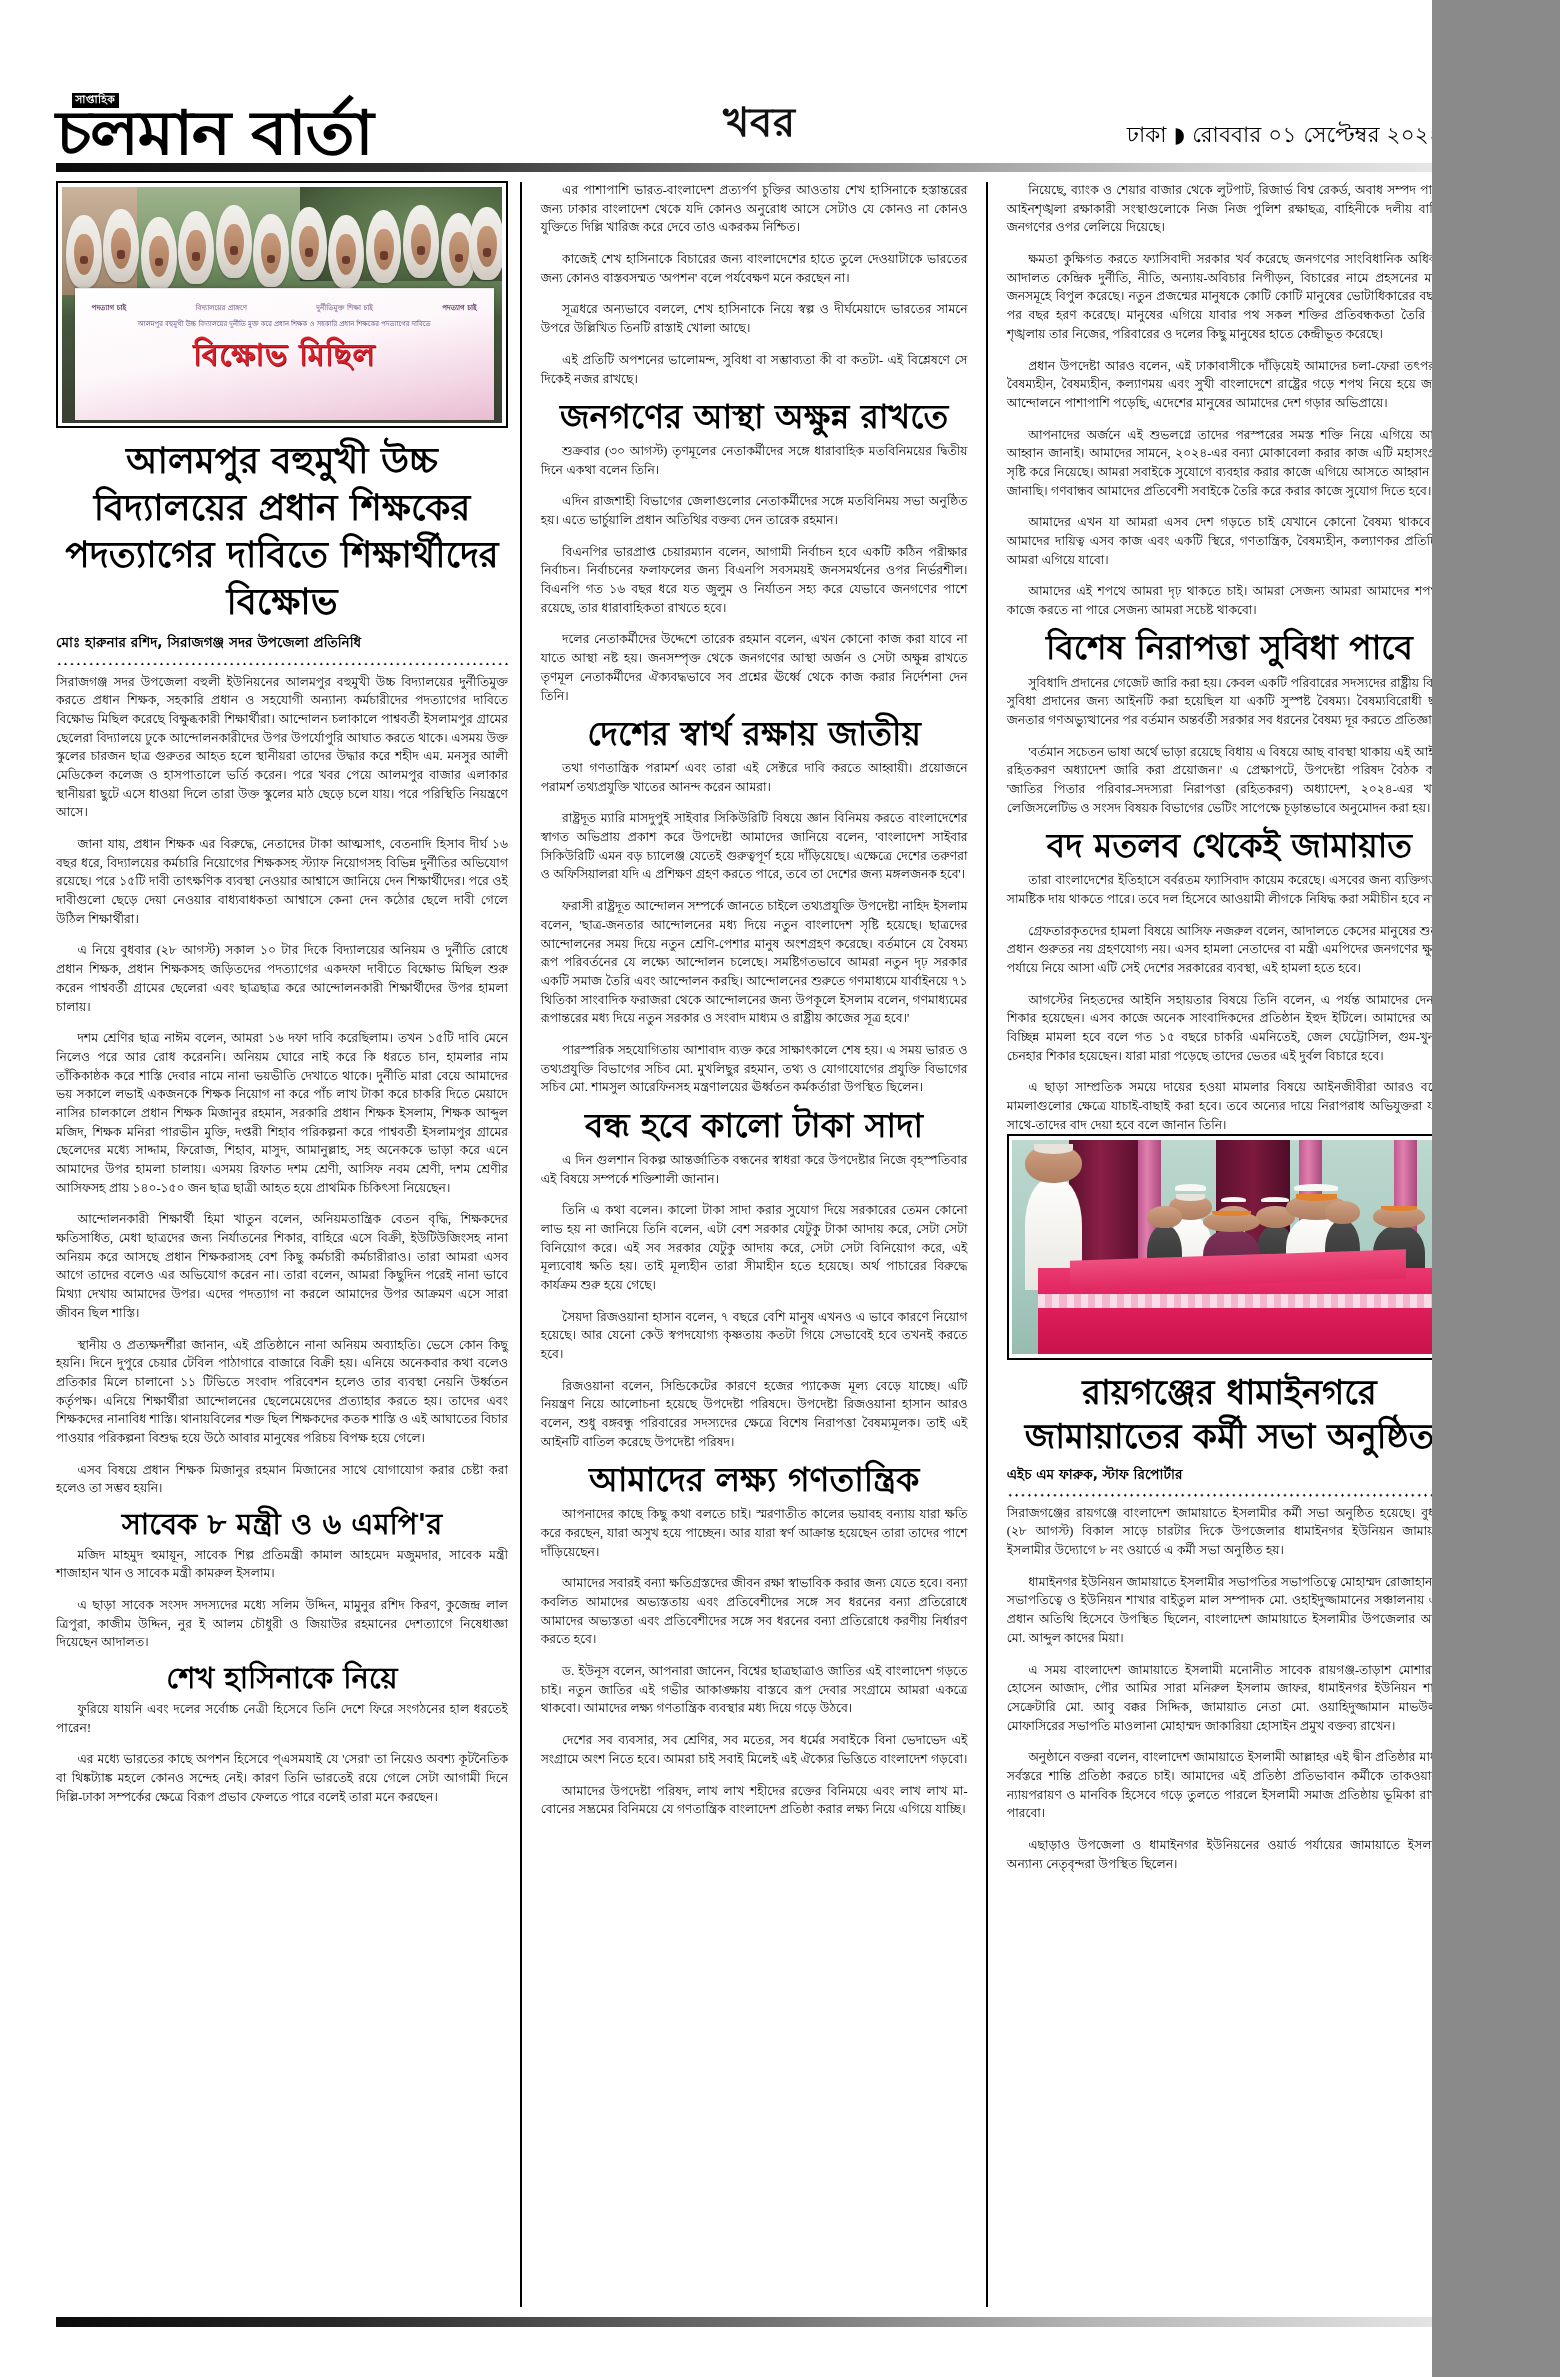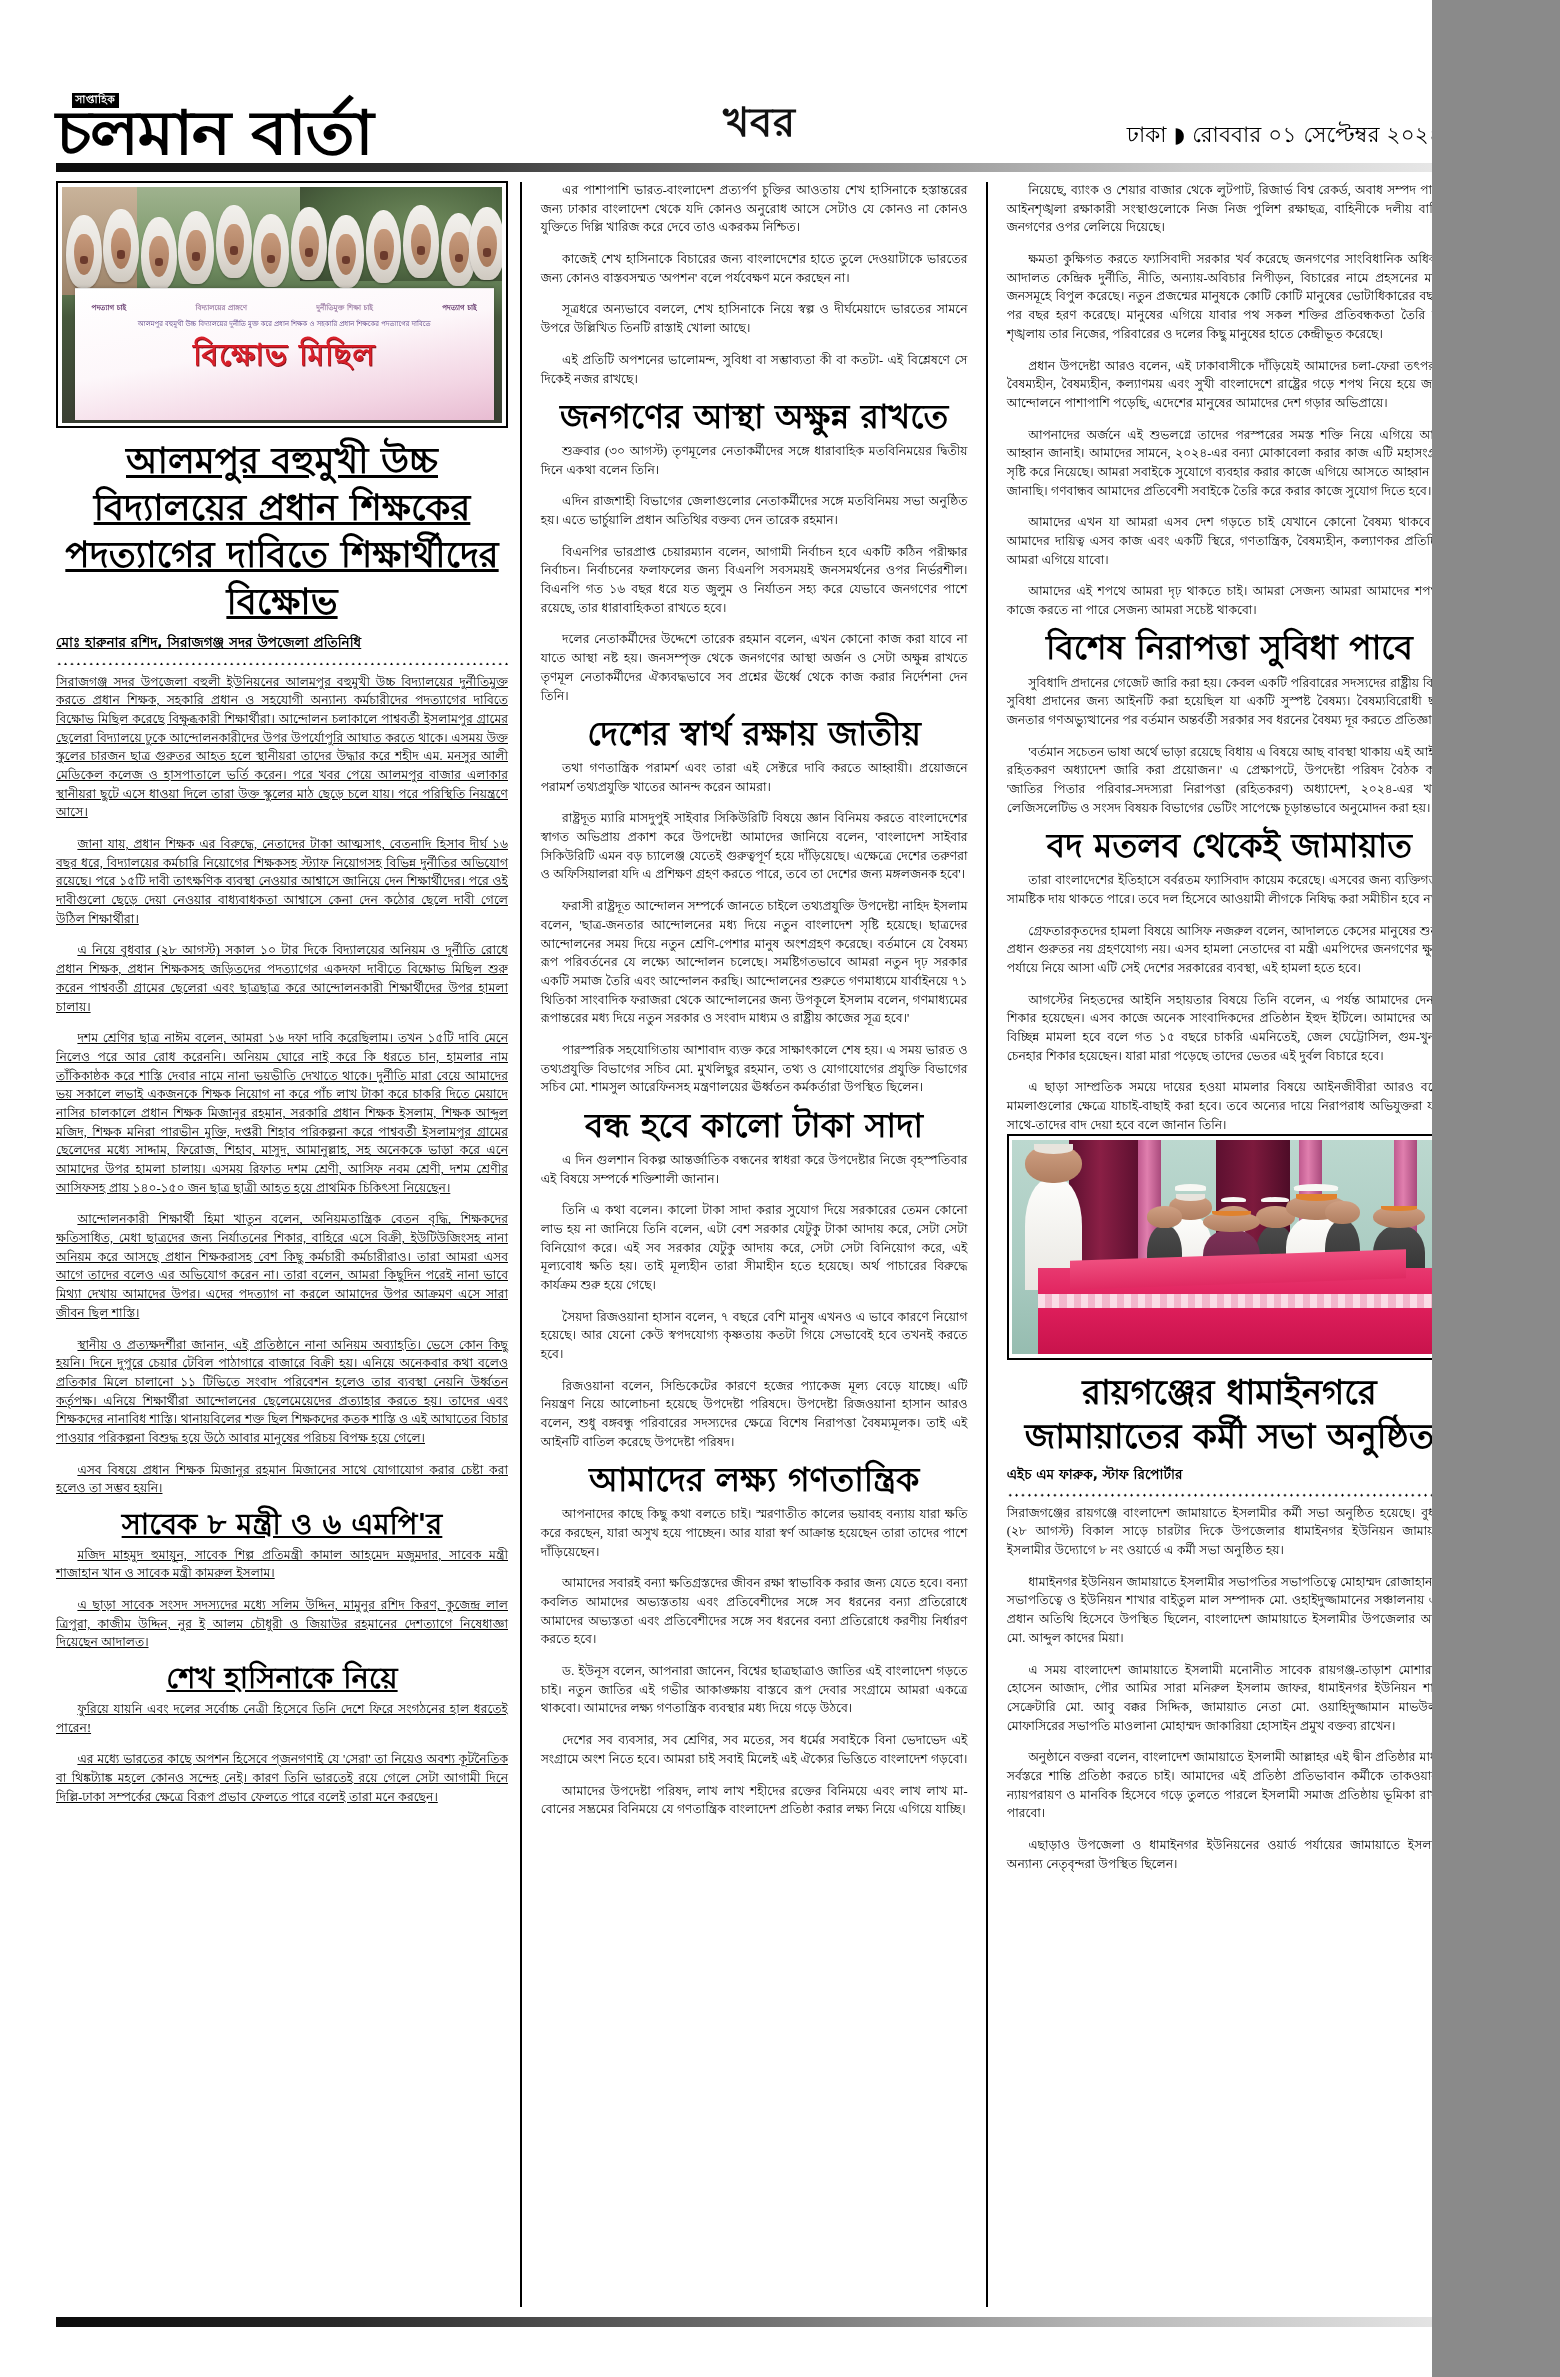--- a/index.html
+++ b/index.html
@@ -45,21 +45,21 @@
   .grad-rule{
     position:absolute;left:56px;top:163px;width:1447px;height:8.6px;
     background:linear-gradient(to right,#0b0b0b 0%,#303030 25%,#8d8d8d 55%,#c9c9c9 78%,#efefef 100%);
   }
   
   .cols{
     position:absolute;left:56px;top:181px;width:1447px;height:2126px;
     display:flex;gap:0;
   }
   .col{width:464px;box-sizing:border-box;position:relative;}
-  .col.c1{padding-right:12px;text-decoration:underline;}
+  .col.c1{padding-right:12px;}
   .col.c2{padding:0 18.6px;}
   .col.c3{padding-left:18.6px;}
   .vrule{width:2.1px;background:#000;flex:0 0 2.1px;margin-top:1.4px;}
   
   .body-text{
     font-size:12.3px;line-height:1.52;text-align:justify;color:#000;
     font-family:"Liberation Serif","DejaVu Serif",serif;
     text-indent:21.4px;margin:0 0 0 0;
     -webkit-hyphens:auto;hyphens:auto;word-spacing:0.4px;
   }
@@ -258,21 +258,21 @@
       <p class="body-text">আন্দোলনকারী শিক্ষার্থী হিমা খাতুন বলেন, অনিয়মতান্ত্রিক বেতন বৃদ্ধি, শিক্ষকদের ক্ষতিসাধিত, মেধা ছাত্রদের জন্য নির্যাতনের শিকার, বাহিরে এসে বিক্রী, ইউটিউজিংসহ নানা অনিয়ম করে আসছে প্রধান শিক্ষকরাসহ বেশ কিছু কর্মচারী কর্মচারীরাও। তারা আমরা এসব আগে তাদের বলেও এর অভিযোগ করেন না। তারা বলেন, আমরা কিছুদিন পরেই নানা ভাবে মিথ্যা দেখায় আমাদের উপর। এদের পদত্যাগ না করলে আমাদের উপর আক্রমণ এসে সারা জীবন ছিল শাস্তি।</p>
       <p class="body-text">স্থানীয় ও প্রত্যক্ষদর্শীরা জানান, এই প্রতিষ্ঠানে নানা অনিয়ম অব্যাহতি। ভেসে কোন কিছু হয়নি। দিনে দুপুরে চেয়ার টেবিল পাঠাগারে বাজারে বিক্রী হয়। এনিয়ে অনেকবার কথা বলেও প্রতিকার মিলে চালানো ১১ টিভিতে সংবাদ পরিবেশন হলেও তার ব্যবস্থা নেয়নি উর্ধ্বতন কর্তৃপক্ষ। এনিয়ে শিক্ষার্থীরা আন্দোলনের ছেলেমেয়েদের প্রত্যাহার করতে হয়। তাদের এবং শিক্ষকদের নানাবিধ শাস্তি। থানায়বিলের শক্ত ছিল শিক্ষকদের কতক শাস্তি ও এই আঘাতের বিচার পাওয়ার পরিকল্পনা বিশুদ্ধ হয়ে উঠে আবার মানুষের পরিচয় বিপক্ষ হয়ে গেলে।</p>
       <p class="body-text">এসব বিষয়ে প্রধান শিক্ষক মিজানুর রহমান মিজানের সাথে যোগাযোগ করার চেষ্টা করা হলেও তা সম্ভব হয়নি।</p>
 
       <h2 class="hl">সাবেক ৮ মন্ত্রী ও ৬ এমপি'র</h2>
       <p class="body-text">মজিদ মাহমুদ হুমায়ূন, সাবেক শিল্প প্রতিমন্ত্রী কামাল আহমেদ মজুমদার, সাবেক মন্ত্রী শাজাহান খান ও সাবেক মন্ত্রী কামরুল ইসলাম।</p>
       <p class="body-text">এ ছাড়া সাবেক সংসদ সদস্যদের মধ্যে সলিম উদ্দিন, মামুনুর রশিদ কিরণ, কুজেন্দ্র লাল ত্রিপুরা, কাজীম উদ্দিন, নুর ই আলম চৌধুরী ও জিয়াউর রহমানের দেশত্যাগে নিষেধাজ্ঞা দিয়েছেন আদালত।</p>
 
       <h2 class="hl">শেখ হাসিনাকে নিয়ে</h2>
       <p class="body-text">ফুরিয়ে যায়নি এবং দলের সর্বোচ্চ নেত্রী হিসেবে তিনি দেশে ফিরে সংগঠনের হাল ধরতেই পারেন!</p>
-      <p class="body-text">এর মধ্যে ভারতের কাছে অপশন হিসেবে প্জনগণাই যে 'সেরা' তা নিয়েও অবশ্য কূটনৈতিক বা থিঙ্কট্যাঙ্ক মহলে কোনও সন্দেহ নেই। কারণ তিনি ভারতেই রয়ে গেলে সেটা আগামী দিনে দিল্লি-ঢাকা সম্পর্কের ক্ষেত্রে বিরূপ প্রভাব ফেলতে পারে বলেই তারা মনে করছেন।</p>
+      <p class="body-text">এর মধ্যে ভারতের কাছে অপশন হিসেবে প্এসমযাই যে 'সেরা' তা নিয়েও অবশ্য কূটনৈতিক বা থিঙ্কট্যাঙ্ক মহলে কোনও সন্দেহ নেই। কারণ তিনি ভারতেই রয়ে গেলে সেটা আগামী দিনে দিল্লি-ঢাকা সম্পর্কের ক্ষেত্রে বিরূপ প্রভাব ফেলতে পারে বলেই তারা মনে করছেন।</p>
     </div>
 
     <div class="vrule"></div>
 
     <div class="col c2">
       <p class="body-text">এর পাশাপাশি ভারত-বাংলাদেশ প্রত্যর্পণ চুক্তির আওতায় শেখ হাসিনাকে হস্তান্তরের জন্য ঢাকার বাংলাদেশ থেকে যদি কোনও অনুরোধ আসে সেটাও যে কোনও না কোনও যুক্তিতে দিল্লি খারিজ করে দেবে তাও একরকম নিশ্চিত।</p>
       <p class="body-text">কাজেই শেখ হাসিনাকে বিচারের জন্য বাংলাদেশের হাতে তুলে দেওয়াটাকে ভারতের জন্য কোনও বাস্তবসম্মত 'অপশন' বলে পর্যবেক্ষণ মনে করছেন না।</p>
       <p class="body-text">সূত্রধরে অন্যভাবে বললে, শেখ হাসিনাকে নিয়ে স্বল্প ও দীর্ঘমেয়াদে ভারতের সামনে উপরে উল্লিখিত তিনটি রাস্তাই খোলা আছে।</p>
       <p class="body-text">এই প্রতিটি অপশনের ভালোমন্দ, সুবিধা বা সম্ভাব্যতা কী বা কতটা- এই বিশ্লেষণে সে দিকেই নজর রাখছে।</p>
 

